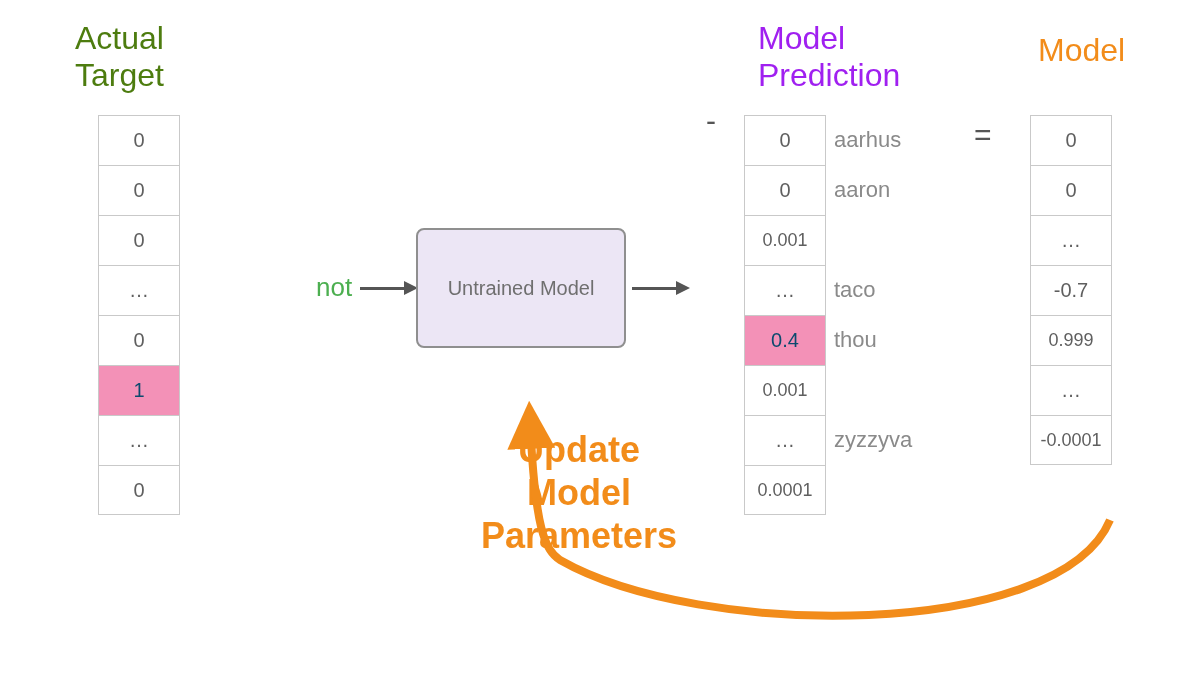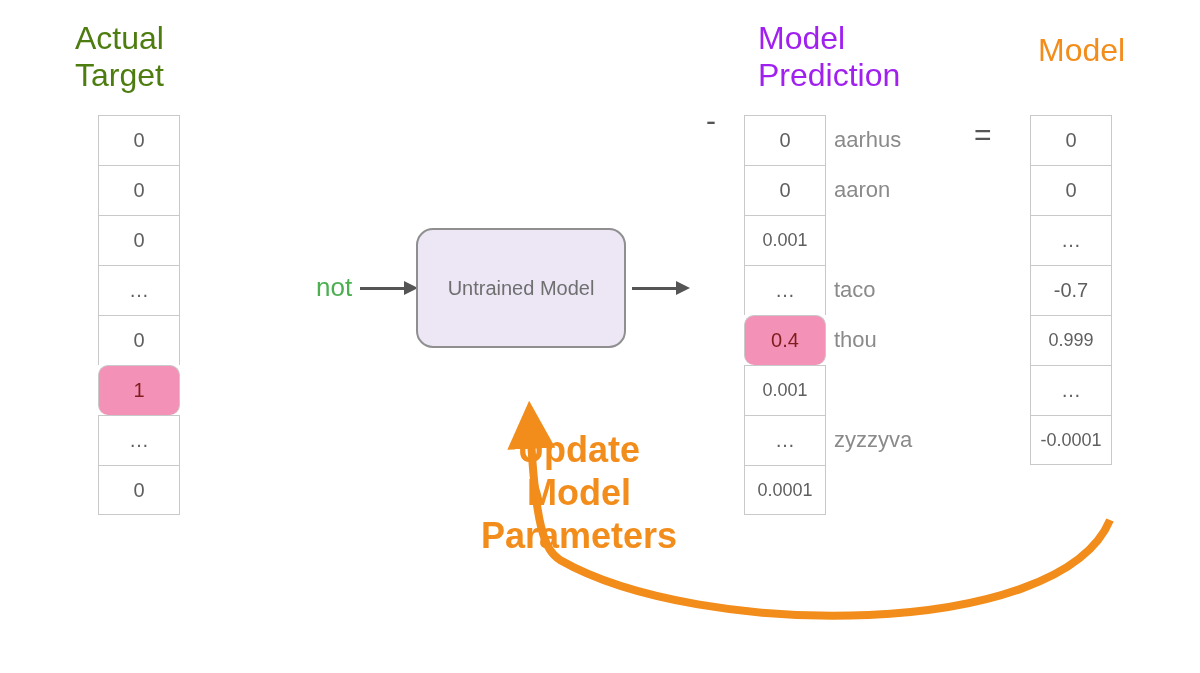--- a/index.html
+++ b/index.html
@@ -37,21 +37,21 @@
     border-bottom: none;
     height: 50px;
     display: flex;
     align-items: center;
     justify-content: center;
     font-size: 20px;
     color: #5f5f5f;
     background: #fff;
   }
   .vec .cell:last-child { border-bottom: 1px solid #c9c9c9; }
-  .vec .cell.highlight { background: #f391b7; color: #7f1d1d; border-radius: 10px; }
+  .vec .cell.highlight { background: #f391b7; color: #0c4a6e; }
   .vec .cell.small { font-size: 18px; }
 
   .vec-target { left: 98px;  top: 115px; }
   .vec-pred   { left: 744px; top: 115px; }
   .vec-error  { left: 1030px;top: 115px; }
 
   
   .wordlabels {
     position: absolute;
     left: 834px;
@@ -67,21 +67,21 @@
   }
 
   
   .model-box {
     position: absolute;
     left: 416px;
     top: 228px;
     width: 210px;
     height: 120px;
     border: 2px solid #8f8f8f;
-    border-radius: 17px;
+    border-radius: 8px;
     background: #ece6f5;
     display: flex;
     align-items: center;
     justify-content: center;
     font-size: 20px;
     color: #6f6f6f;
   }
 
   
   .input-word {

